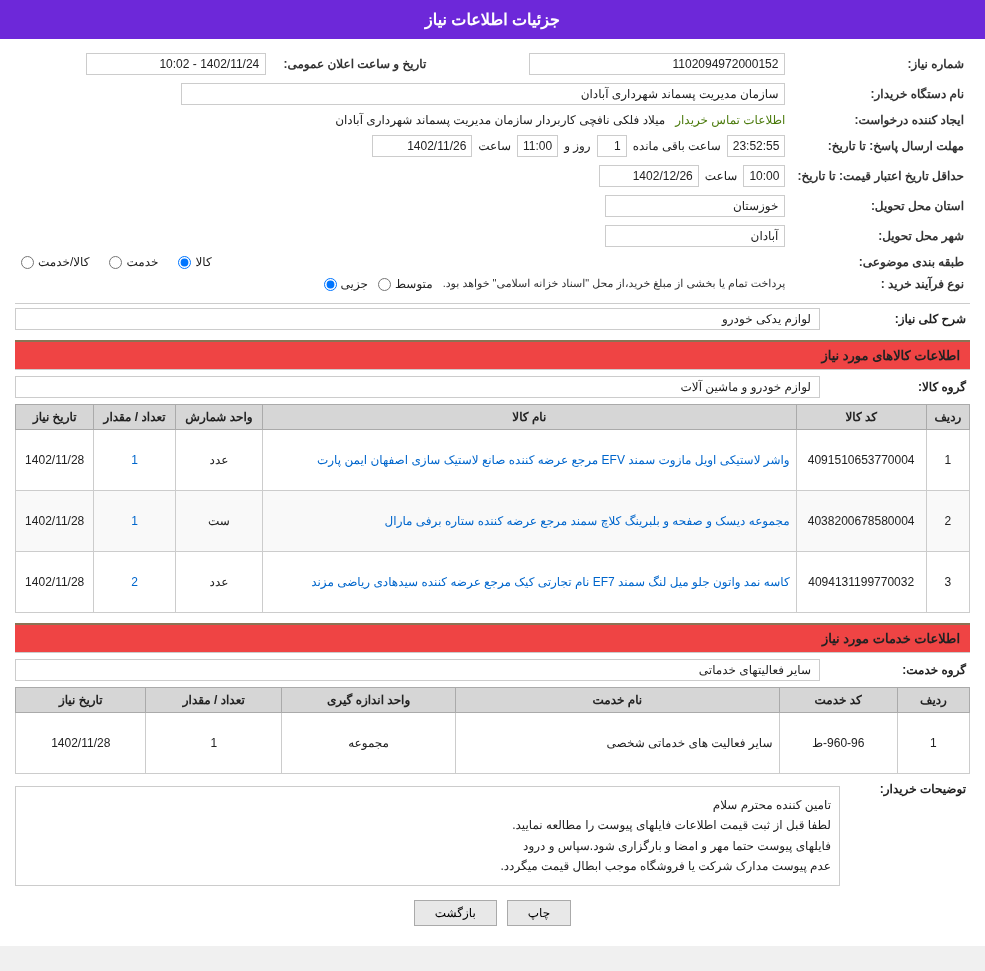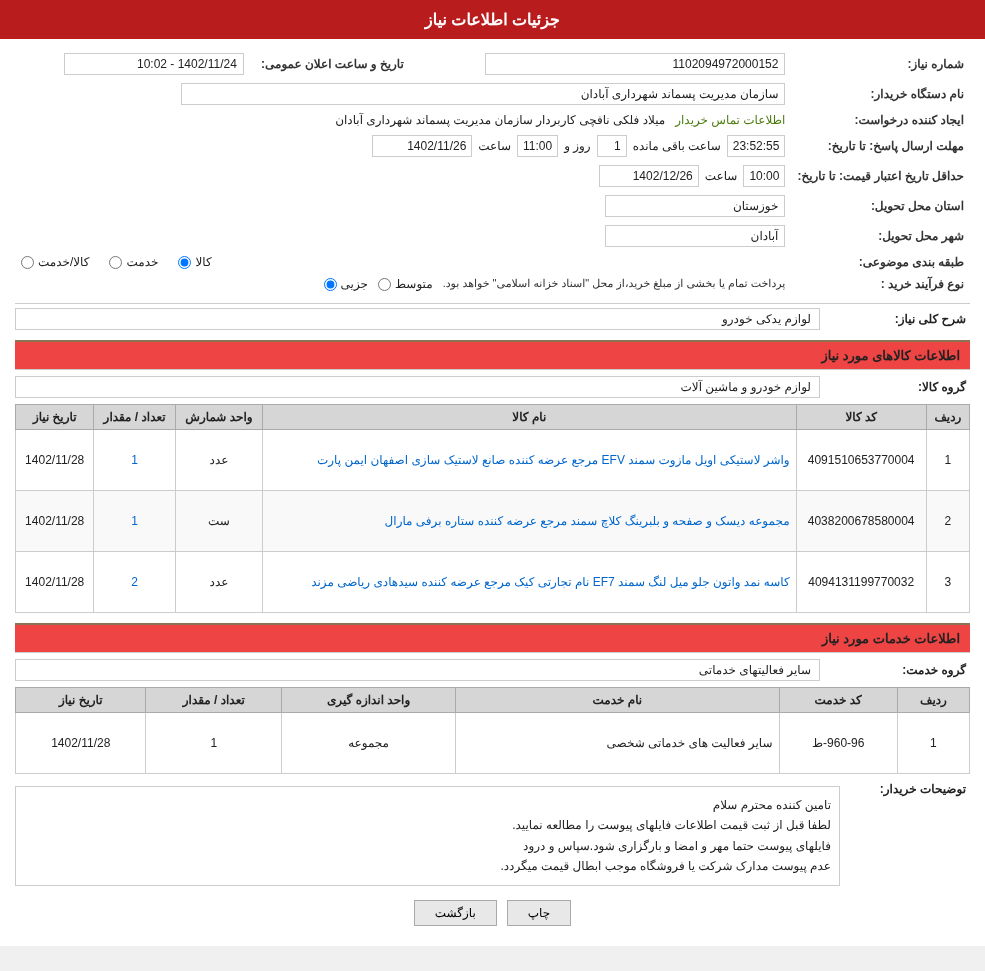--- a/index.html
+++ b/index.html
@@ -9,21 +9,21 @@
       background: #f0f0f0;
       direction: rtl;
       color: #222;
     }
     .page-container {
       width: 985px;
       margin: 0 auto;
       background: #fff;
     }
     .header {
-      background: #b91c1c;
+      background: #6d28d9;
       color: #fff;
       text-align: center;
       padding: 10px 0;
       font-size: 16px;
       font-weight: bold;
     }
     .main-content {
       padding: 10px 15px;
     }
     
@@ -53,21 +53,21 @@
       padding: 3px 6px;
       display: inline-block;
       min-width: 180px;
       text-align: right;
     }
     .input-box-wide {
       border: 1px solid #ccc;
       background: #fff;
       padding: 3px 6px;
       display: inline-block;
-      width: 300px;
+      width: 256px;
       text-align: right;
     }
     .blue-link {
       color: #4d7c0f;
       cursor: pointer;
     }
     
     .section-header {
       background: #ef4444;
       border-top: 2px solid #8B7355;

